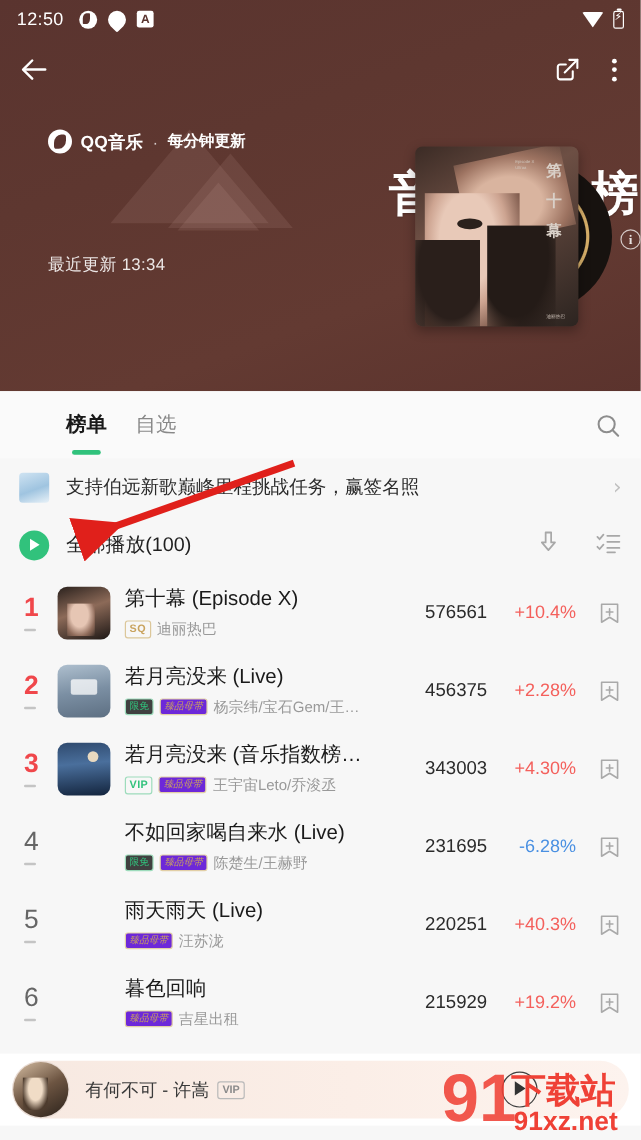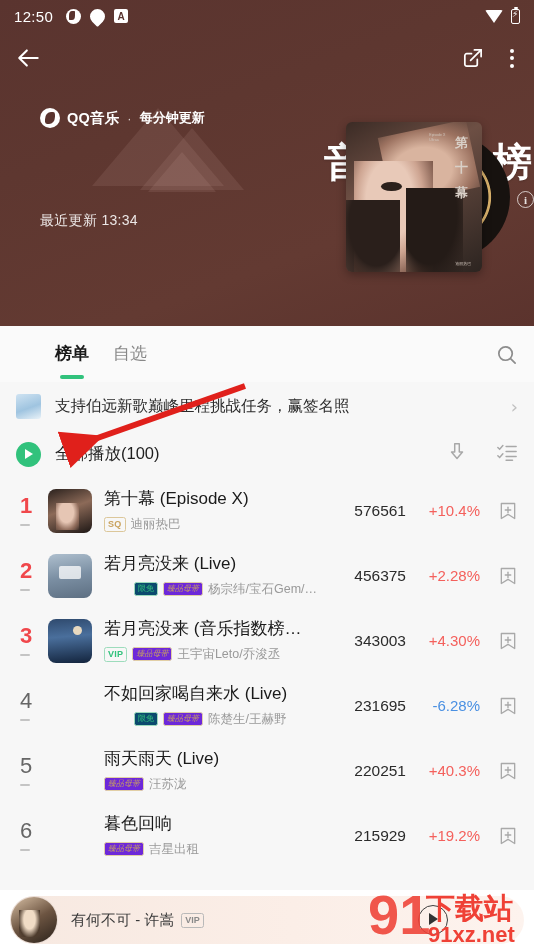--- a/index.html
+++ b/index.html
@@ -119,34 +119,34 @@
   .cover.c2::after { content:""; position:absolute; left:26%; top:28%; width:48%; height:30%; background: rgba(255,255,255,.75); border-radius: 2px; }
   .cover.c3 { background: linear-gradient(175deg,#2f4a6e 0%,#4a6f9c 40%,#13243d 100%); position: relative; }
   .cover.c3::after { content:""; position:absolute; right:22%; top:16%; width:22%; height:22%; background:#e8d9c0; border-radius:50%; }
   .cover.placeholder { background: transparent; }
   .song { flex: 1; min-width: 0; }
   .song-title { font-size: 17px; color: #1a1a1a; white-space: nowrap; overflow: hidden; text-overflow: ellipsis; line-height: 1.25; }
   .song-meta { display: flex; align-items: center; gap: 5px; margin-top: 6px; }
   .badge { font-size: 9px; line-height: 1; padding: 2px 3px; border-radius: 2.5px; border: 1px solid; flex: none; white-space: nowrap; }
   .badge.sq { color: #c9a35e; border-color: #dcc79a; font-weight: 700; font-size: 9px; letter-spacing: .3px; }
   .badge.vip { color: #31c27c; border-color: #9ddcbc; font-weight: 700; letter-spacing: .3px; }
-  .badge.free { color: #31c27c; border-color: #9ddcbc; background: #0c4a6e; font-size: 8px; margin-left: 30px; }
+  .badge.free { color: #31c27c; border-color: #9ddcbc; background: #404040; font-size: 8px; }
   .badge.master { color: #c9a35e; border-color: #e2cfa6; background: #6d28d9; font-size: 8px; font-style: italic; }
   .artist { font-size: 12.5px; color: #999; white-space: nowrap; overflow: hidden; text-overflow: ellipsis; }
   .score { width: 80px; flex: none; text-align: right; font-size: 15.5px; color: #2b2b2b; }
   .delta { width: 74px; flex: none; text-align: right; font-size: 15px; }
   .delta.up { color: #f4605c; }
   .delta.down { color: #4a90e2; }
   .add-ic { width: 38px; flex: none; display: flex; justify-content: flex-end; cursor: pointer; }
 
   
   .annot { position: absolute; left: 0; top: 368px; width: 534px; height: 110px; pointer-events: none; z-index: 30; }
 
   
-  .player { position: absolute; left: 0; bottom: 0; width: 534px; height: 60px; padding: 6px 10px;
+  .player { position: absolute; left: 0; bottom: 12px; width: 534px; height: 60px; padding: 6px 10px;
             background: #fff; z-index: 20; }
   .player-inner { position: relative; height: 48px; border-radius: 24px;
                   background: linear-gradient(90deg, #f7e9e1 0%, #fbeee7 55%, #fdf3ee 100%); display:flex; align-items:center; }
   .pl-cover { width: 46px; height: 46px; border-radius: 50%; flex: none; margin-left: 1px; overflow:hidden; position: relative;
               background: linear-gradient(150deg,#d8c0a5 0%,#6d5542 50%,#2a211a 100%); box-shadow: 0 0 0 1px rgba(0,0,0,.06); }
   .pl-cover::after { content:""; position:absolute; left:18%; top:28%; width:46%; height:60%;
                      background: radial-gradient(ellipse at 50% 35%, #f0dcc6 0 38%, #4d3b2d 75%, transparent 100%); }
   .pl-disc { position:absolute; right: -5px; top: 2px; width: 42px; height: 42px; border-radius: 50%;
              background: radial-gradient(circle, #2e2b29 0 28%, #14110f 29% 100%); z-index: -1; }
   .pl-text { margin-left: 14px; display: flex; align-items: center; gap: 7px; font-size: 15px; color: #3a3a3a; }

